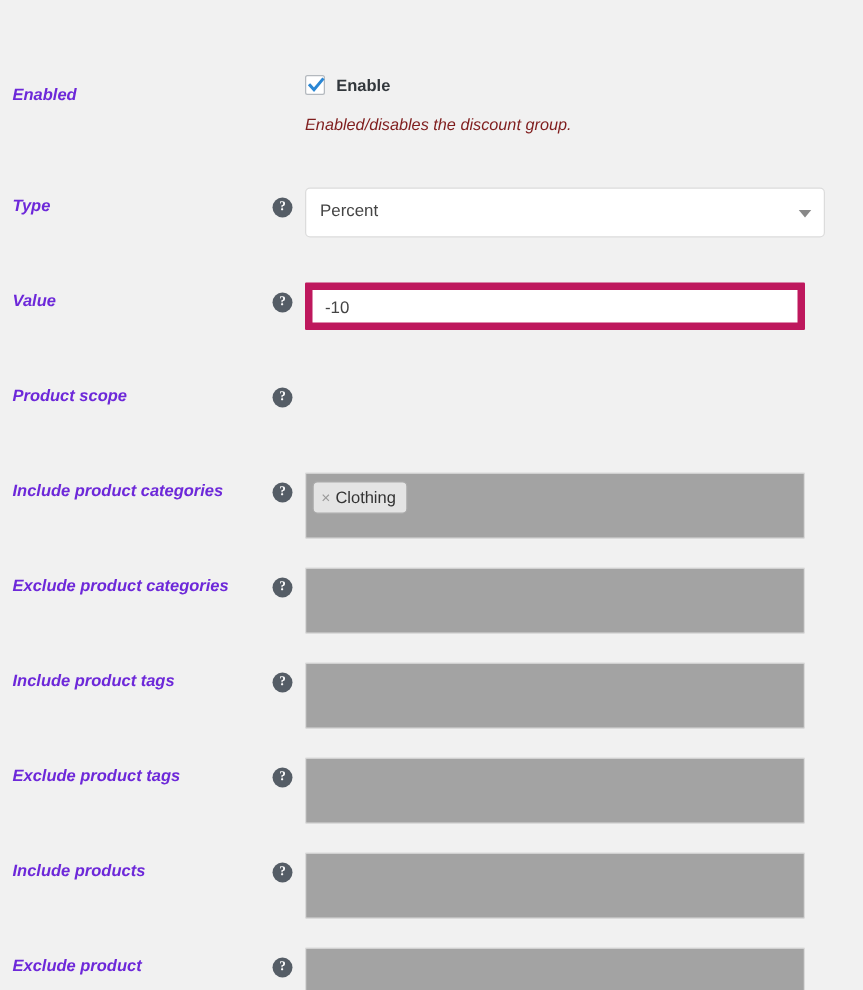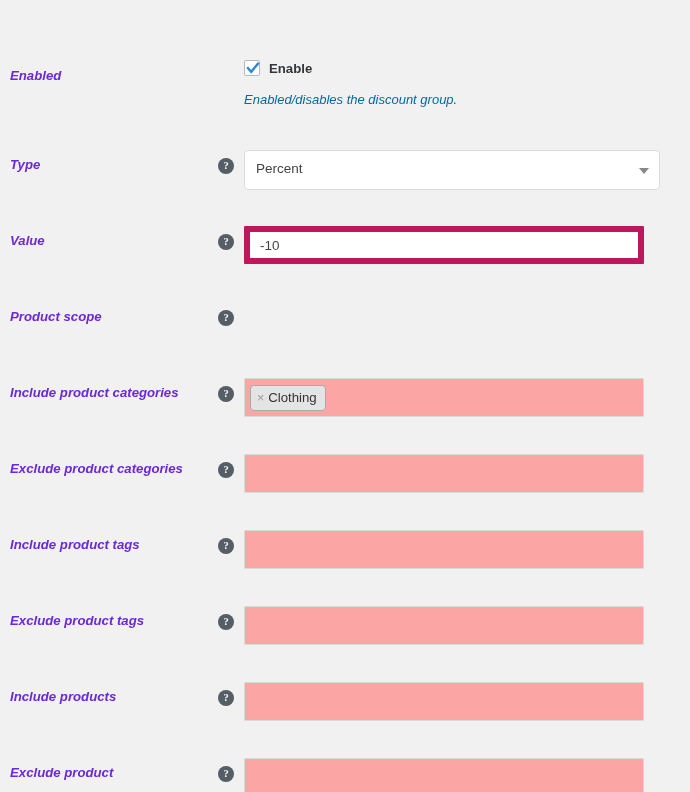--- a/index.html
+++ b/index.html
@@ -114,21 +114,21 @@
     font-weight: bold;
     color: #32373c;
     cursor: pointer;
   }
   .field-desc {
     position: absolute;
     left: 244px;
     top: 40px;
     font-size: 13px;
     font-style: italic;
-    color: #0369a1;
+    color: #7f1d1d;
   }
 
   
   .select2-single {
     position: relative;
     box-sizing: border-box;
     width: 416px;
     height: 40px;
     background: #ffffff;
     border: 1px solid #dcdcdc;
@@ -150,22 +150,22 @@
     height: 0;
     border-left: 5px solid transparent;
     border-right: 5px solid transparent;
     border-top: 6px solid #888;
   }
 
   
   .select2-multi {
     box-sizing: border-box;
     width: 400px;
-    height: 39px;
-    background: #fca5a5;
+    height: 53px;
+    background: #a3a3a3;
     border: 1px solid #dadada;
     border-radius: 1px;
     cursor: text;
     padding: 6px 5px;
   }
   .s2-token {
     display: inline-block;
     box-sizing: border-box;
     height: 26px;
     line-height: 24px;

